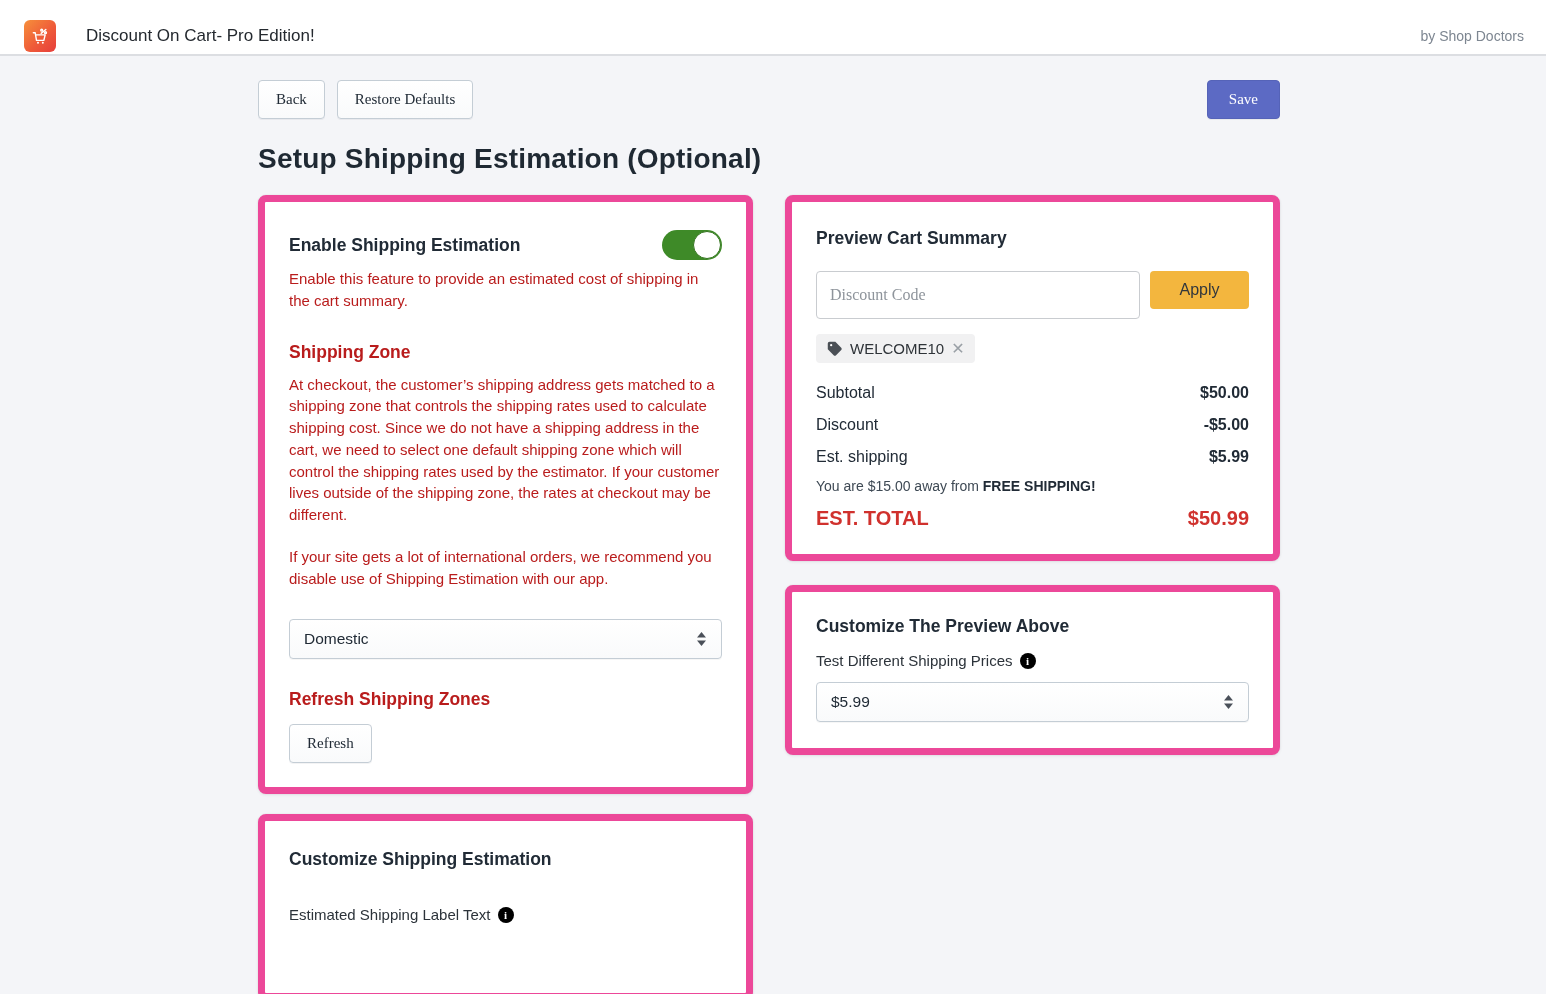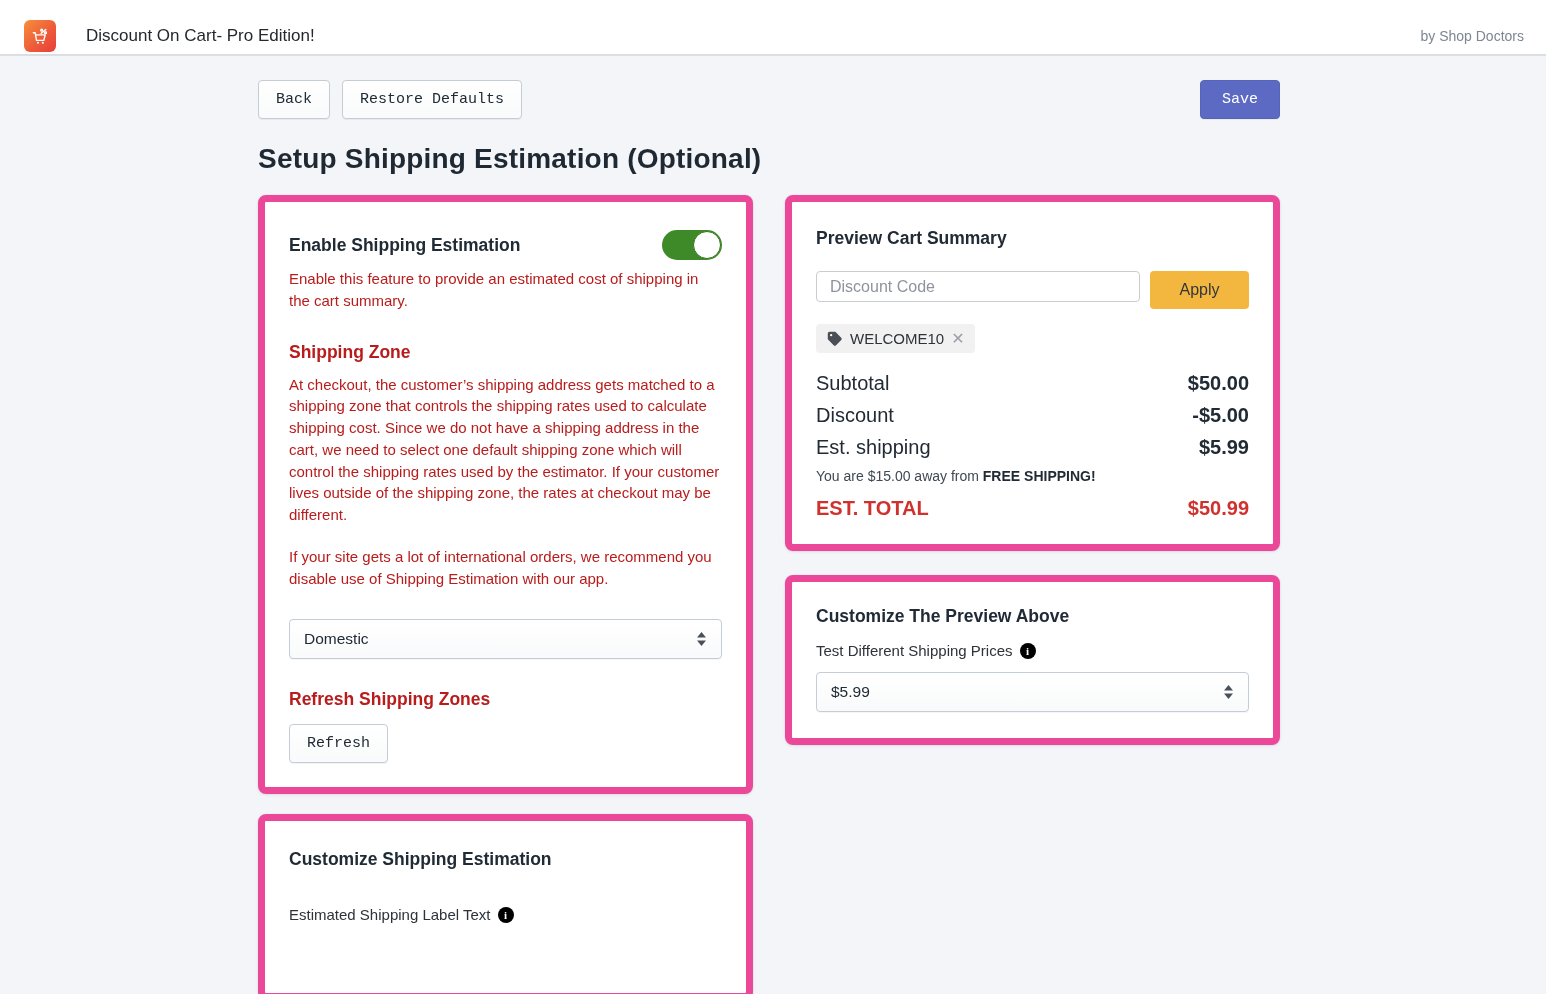--- a/index.html
+++ b/index.html
@@ -20,21 +20,21 @@
     display:flex; align-items:center; justify-content:center;
     margin-right:14px; flex:0 0 auto;
   }
   .app-title { font-size:17px; font-weight:500; color:#24292f; }
   .byline { margin-left:auto; font-size:14px; color:#7d8691; }
 
   
   .container { width:1022px; margin-left:258px; padding-top:24px; }
   .action-row { display:flex; gap:12px; align-items:center; }
   .btn {
-    font-family:Liberation Mono, monospace;
+    font-family:Liberation Serif, serif;
     font-size:15px; color:#212b36; cursor:pointer;
     background:linear-gradient(#ffffff,#f9fafb);
     border:1px solid #c4cdd5; border-radius:4px;
     padding:10px 17px; box-shadow:0 1px 0 rgba(22,29,37,.05);
   }
   .btn-primary {
     margin-left:auto; background:#5c6ac4; border:1px solid #5563b8;
     color:#fff; padding:10px 21px;
   }
   .page-title { margin-top:24px; font-size:28px; font-weight:700; color:#1f2933; letter-spacing:.2px; }
@@ -70,36 +70,36 @@
     box-shadow:0 1px 0 rgba(22,29,37,.04);
   }
   .select .caret { display:flex; flex-direction:column; gap:2px; }
 
   .spacer-28 { margin-top:30px !important; }
   .refresh-btn { margin-top:14px; }
 
   
   .discount-row { display:flex; margin-top:22px; }
   .discount-input {
-    flex:1; height:31px; border:1px solid #c9ccd0; border-radius:4px;
-    padding:0 13px; font-size:16px; color:#212b36; font-family:Liberation Sans, sans-serif;
+    flex:1; height:48px; border:1px solid #c9ccd0; border-radius:4px;
+    padding:0 13px; font-size:16px; color:#212b36; font-family:Liberation Serif, serif;
   }
   .discount-input::placeholder { color:#8e949b; }
   .apply-btn {
     margin-left:10px; width:99px; height:38px; border:none; border-radius:4px;
     background:#f3b63e; color:#32373c; font-size:16px; cursor:pointer;
     font-family:"Liberation Sans",sans-serif;
   }
   .chip {
     display:inline-flex; align-items:center; gap:7px; margin-top:15px;
     background:#f1f1f2; border-radius:4px; padding:6px 10px; font-size:15px; color:#2e3338;
   }
   .chip .close { color:#9aa0a6; font-size:16px; cursor:pointer; line-height:1; }
   .summary { margin-top:14px; }
-  .summary-row { display:flex; justify-content:space-between; align-items:center; height:32px; font-size:20px; }
+  .summary-row { display:flex; justify-content:space-between; align-items:center; height:32px; font-size:16px; }
   .summary-row .val { font-weight:700; }
   .free-line { font-size:14px; color:#3e4954; margin-top:5px; }
   .free-line b { color:#212b36;margin-top:20px; }
   .total-row { display:flex; justify-content:space-between; margin-top:13px; font-size:20px; font-weight:800; color:#d0312d; }
 
   
   .label-row { display:flex; align-items:center; gap:7px; margin-top:15px; font-size:15px; color:#2c333a; }
   .info-icon {
     width:16px; height:16px; border-radius:50%; background:#000; color:#fff;
     font-size:11px; font-weight:700; display:inline-flex; align-items:center; justify-content:center;

